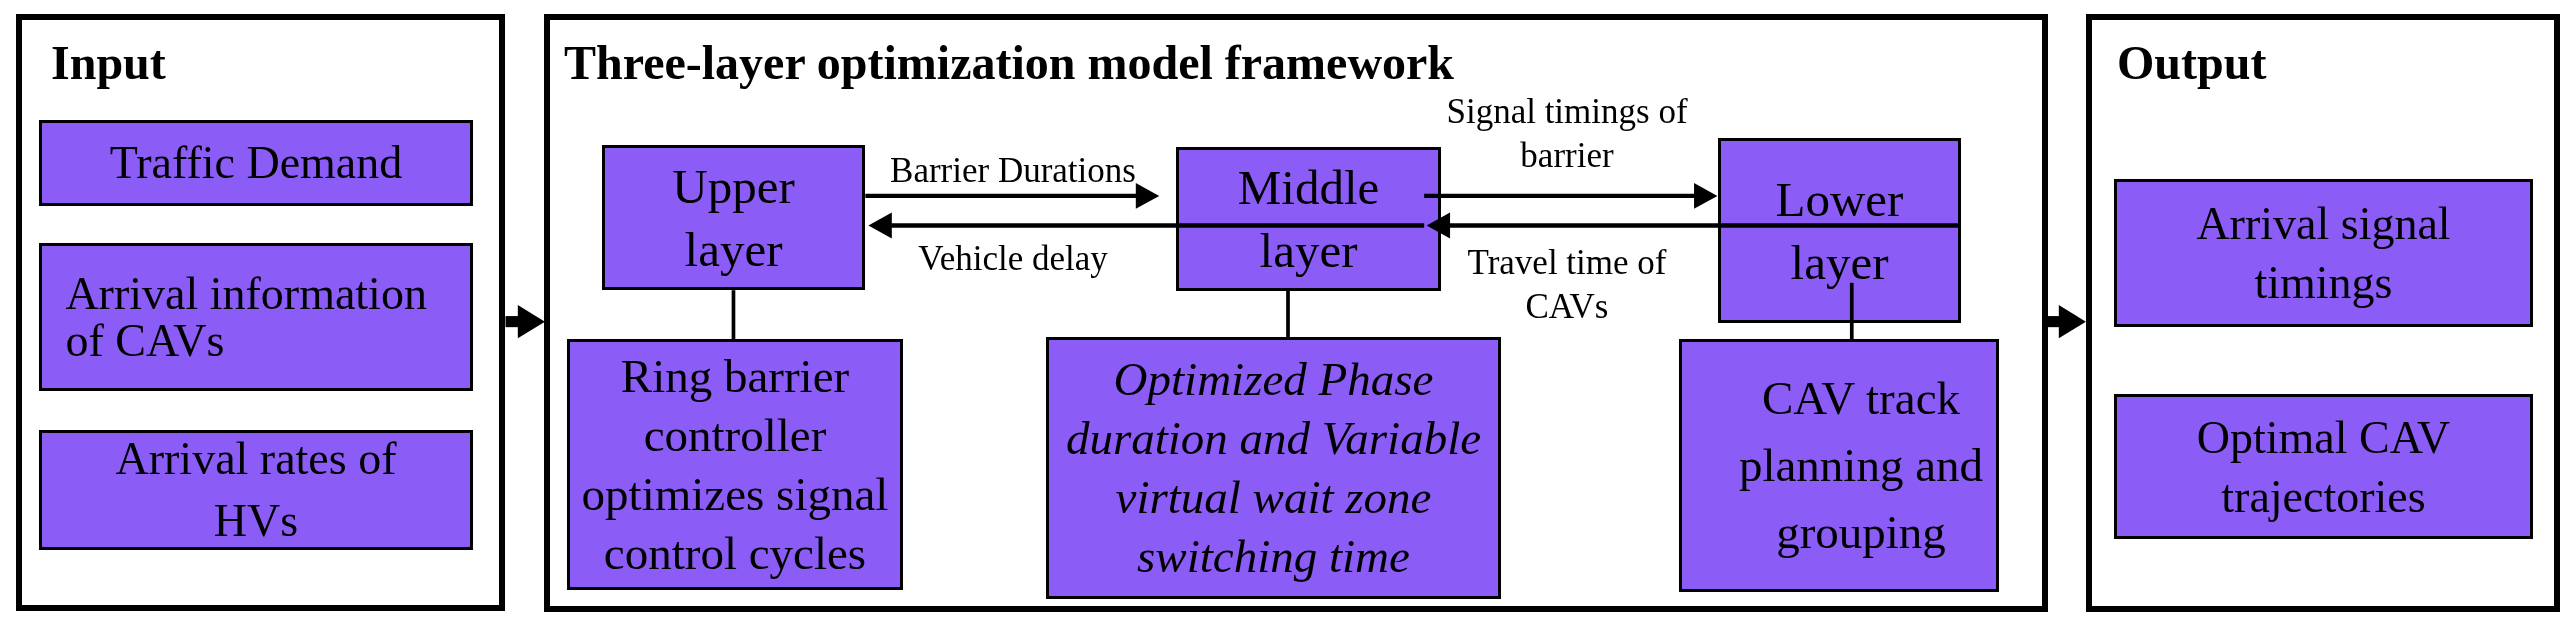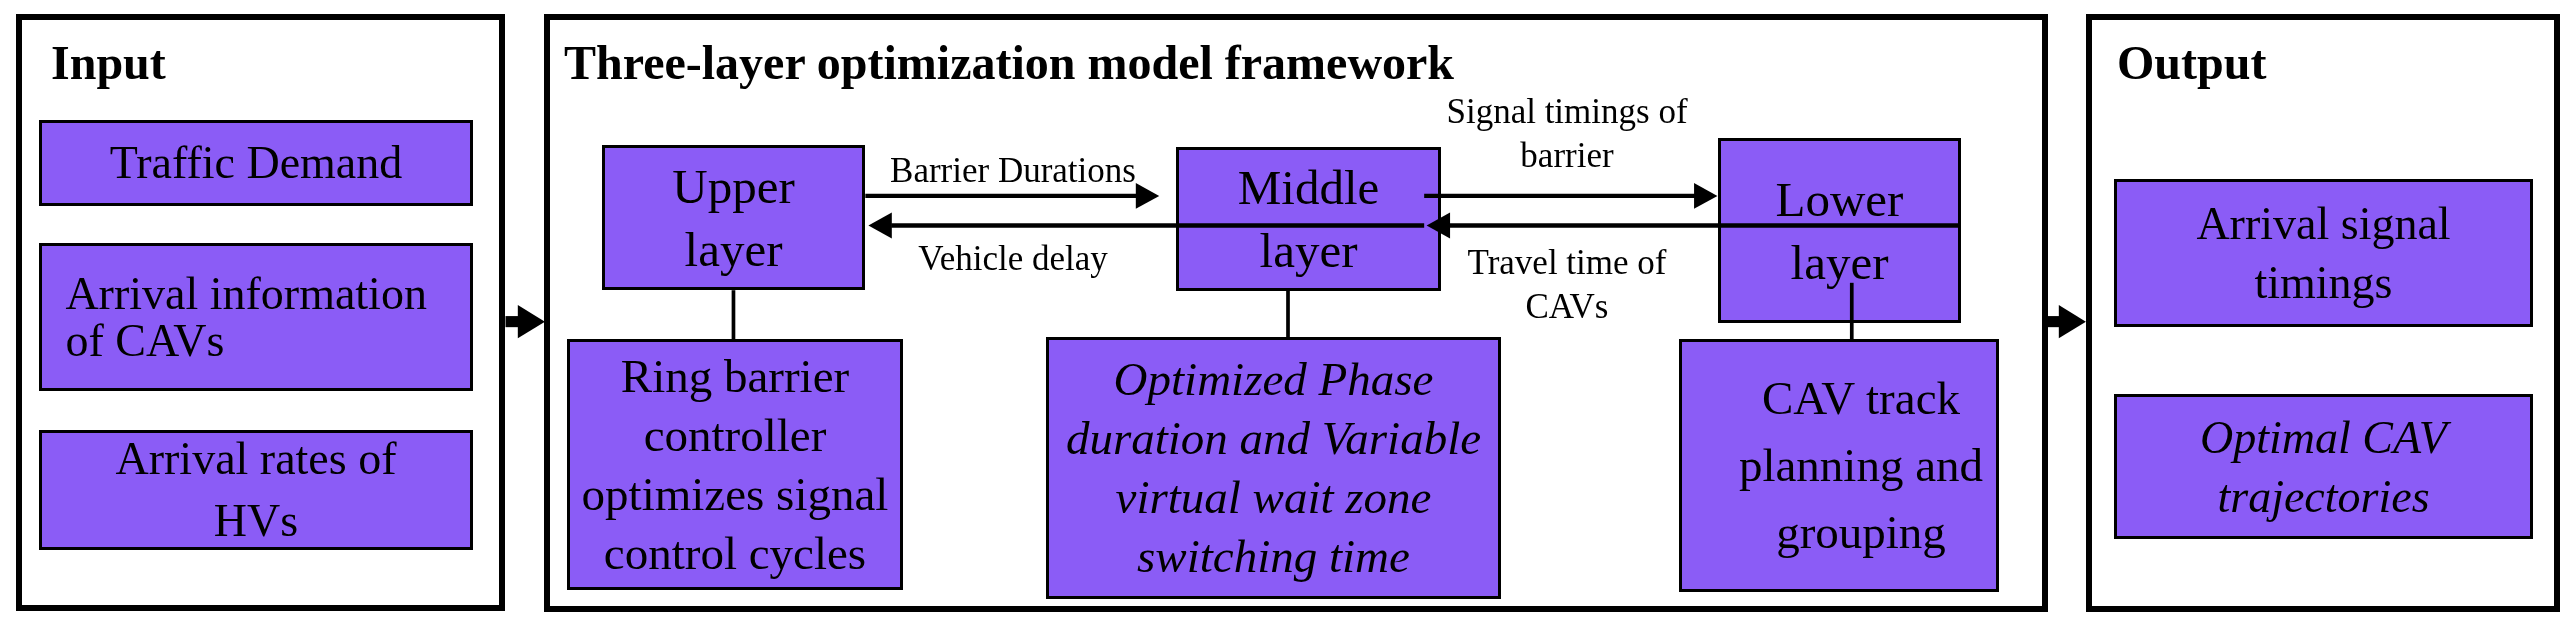--- a/index.html
+++ b/index.html
@@ -46,21 +46,21 @@
   #layer-1 { left: 1159px; top: 147px; width: 265px; height: 144px; font-size: 49px; line-height: 63px; margin-left: 17px; }
   #layer-2 { left: 1718px; top: 138px; width: 243px; height: 185px; font-size: 49px; line-height: 63px; }
 
   
   #task-0 { left: 567px;  top: 339px; width: 336px; height: 251px; font-size: 47px; line-height: 59px; }
   #task-1 { left: 1046px; top: 337px; width: 455px; height: 262px; font-size: 47px; line-height: 59px; font-style: italic; }
   #task-2 { left: 1679px; top: 339px; width: 320px; height: 253px; font-size: 47px; line-height: 67px; padding-left: 44px; }
 
   
   #out-item-0 { left: 2114px; top: 179px; width: 419px; height: 148px; font-size: 46px; line-height: 59px; }
-  #out-item-1 { left: 2114px; top: 394px; width: 419px; height: 145px; font-size: 46px; line-height: 59px; font-style: italic; }
+  #out-item-1 { left: 2114px; top: 394px; width: 419px; height: 145px; font-size: 46px; line-height: 59px; }
 
   
   .flow-label {
     position: absolute; z-index: 4;
     transform: translate(-50%, -50%);
     font-size: 35px; line-height: 44px;
     text-align: center; white-space: pre-line;
   }
   #lbl-barrier-durations { left: 1013px; top: 171px; }
   #lbl-vehicle-delay     { left: 1013px; top: 259px; }

